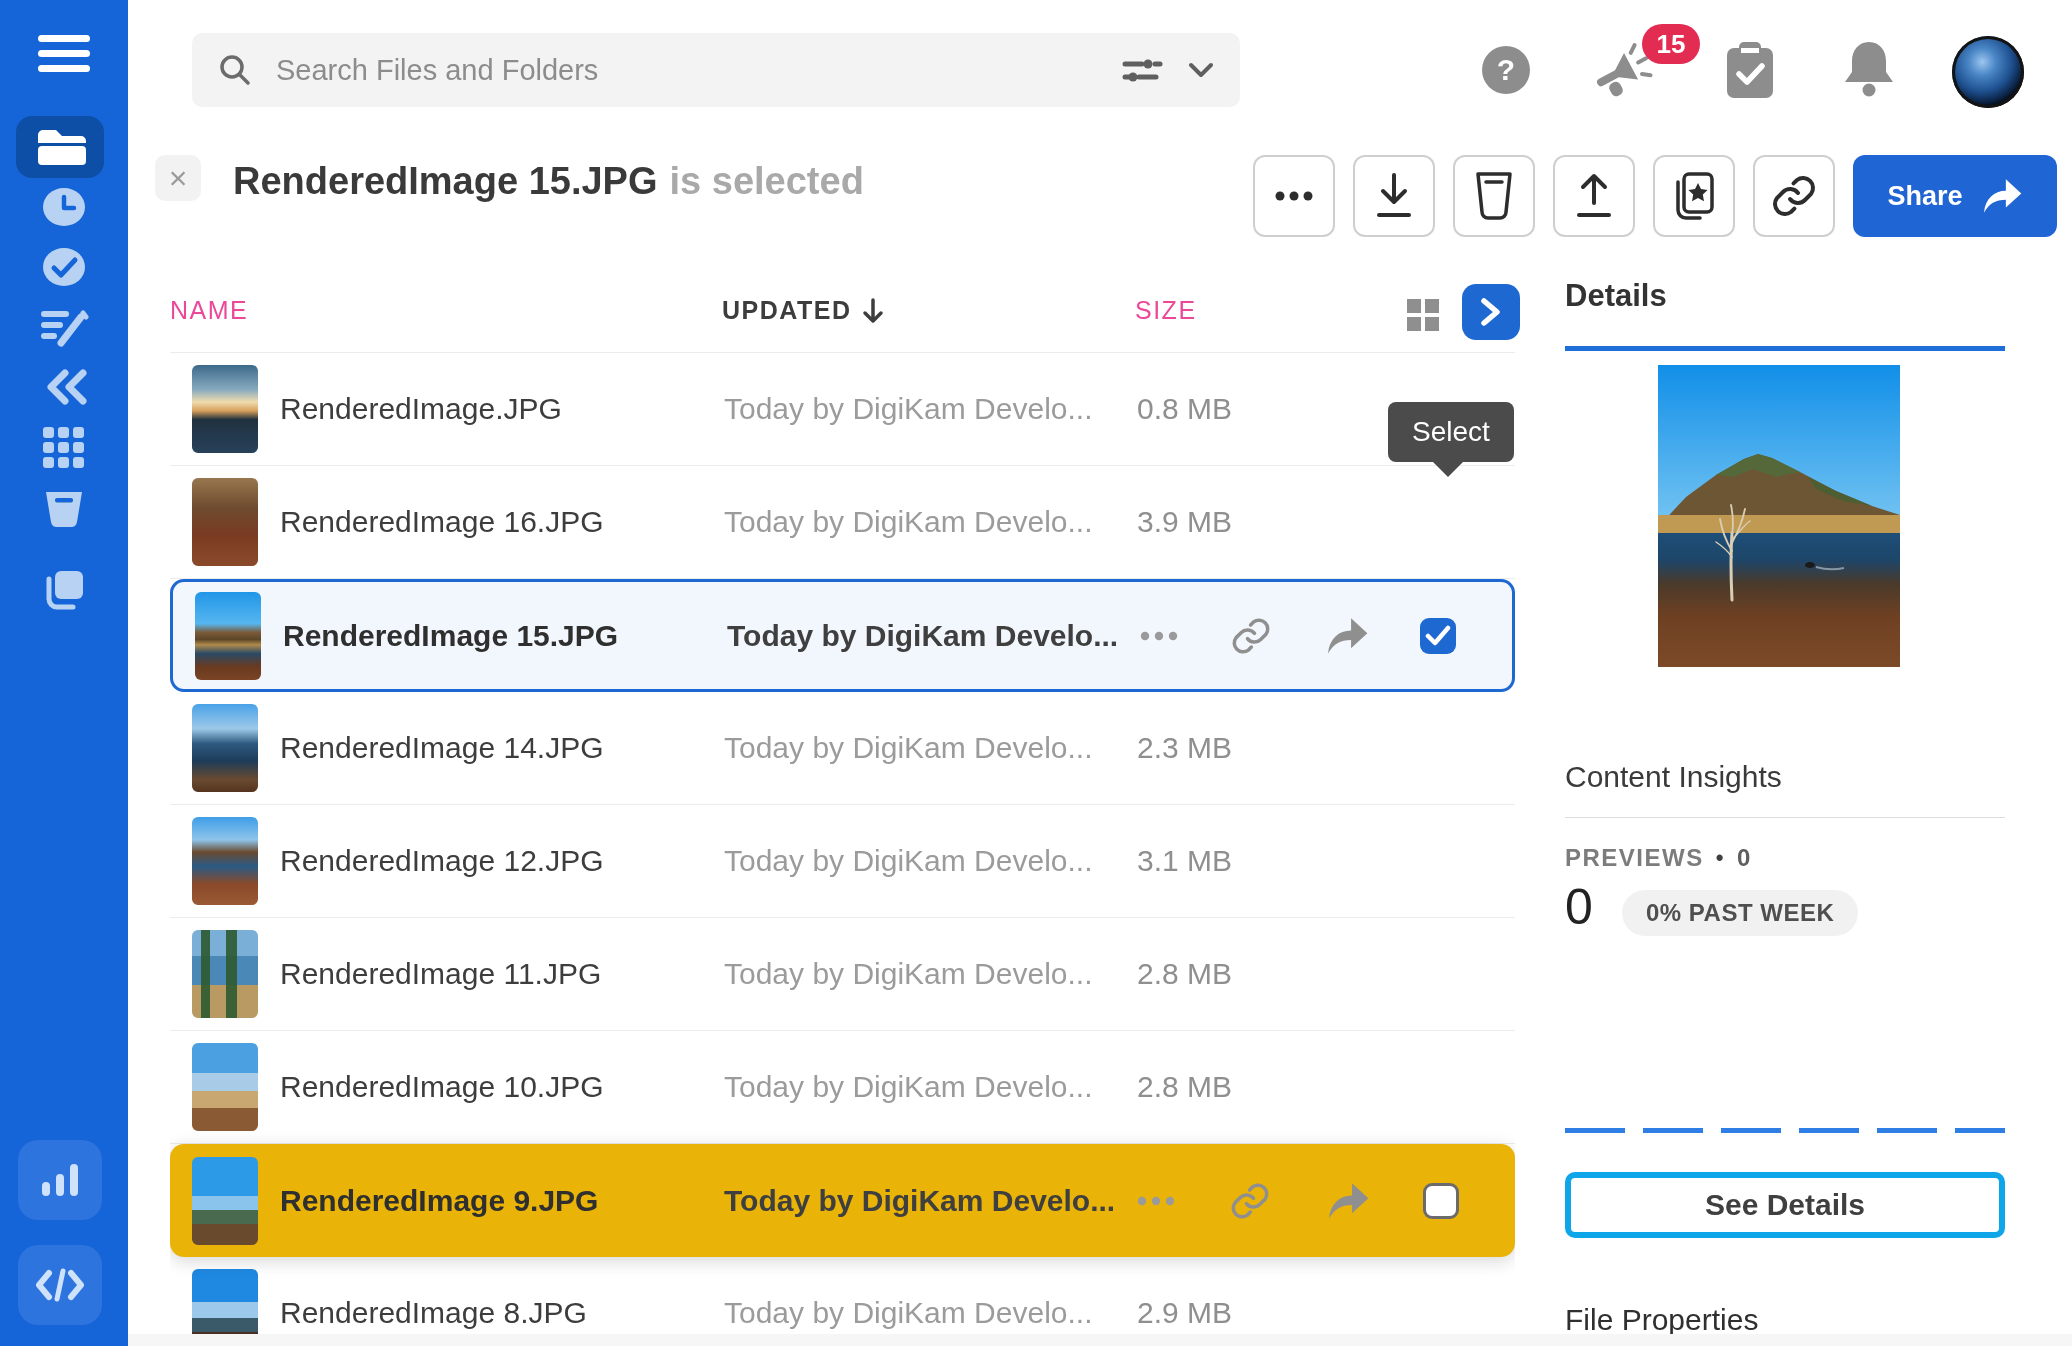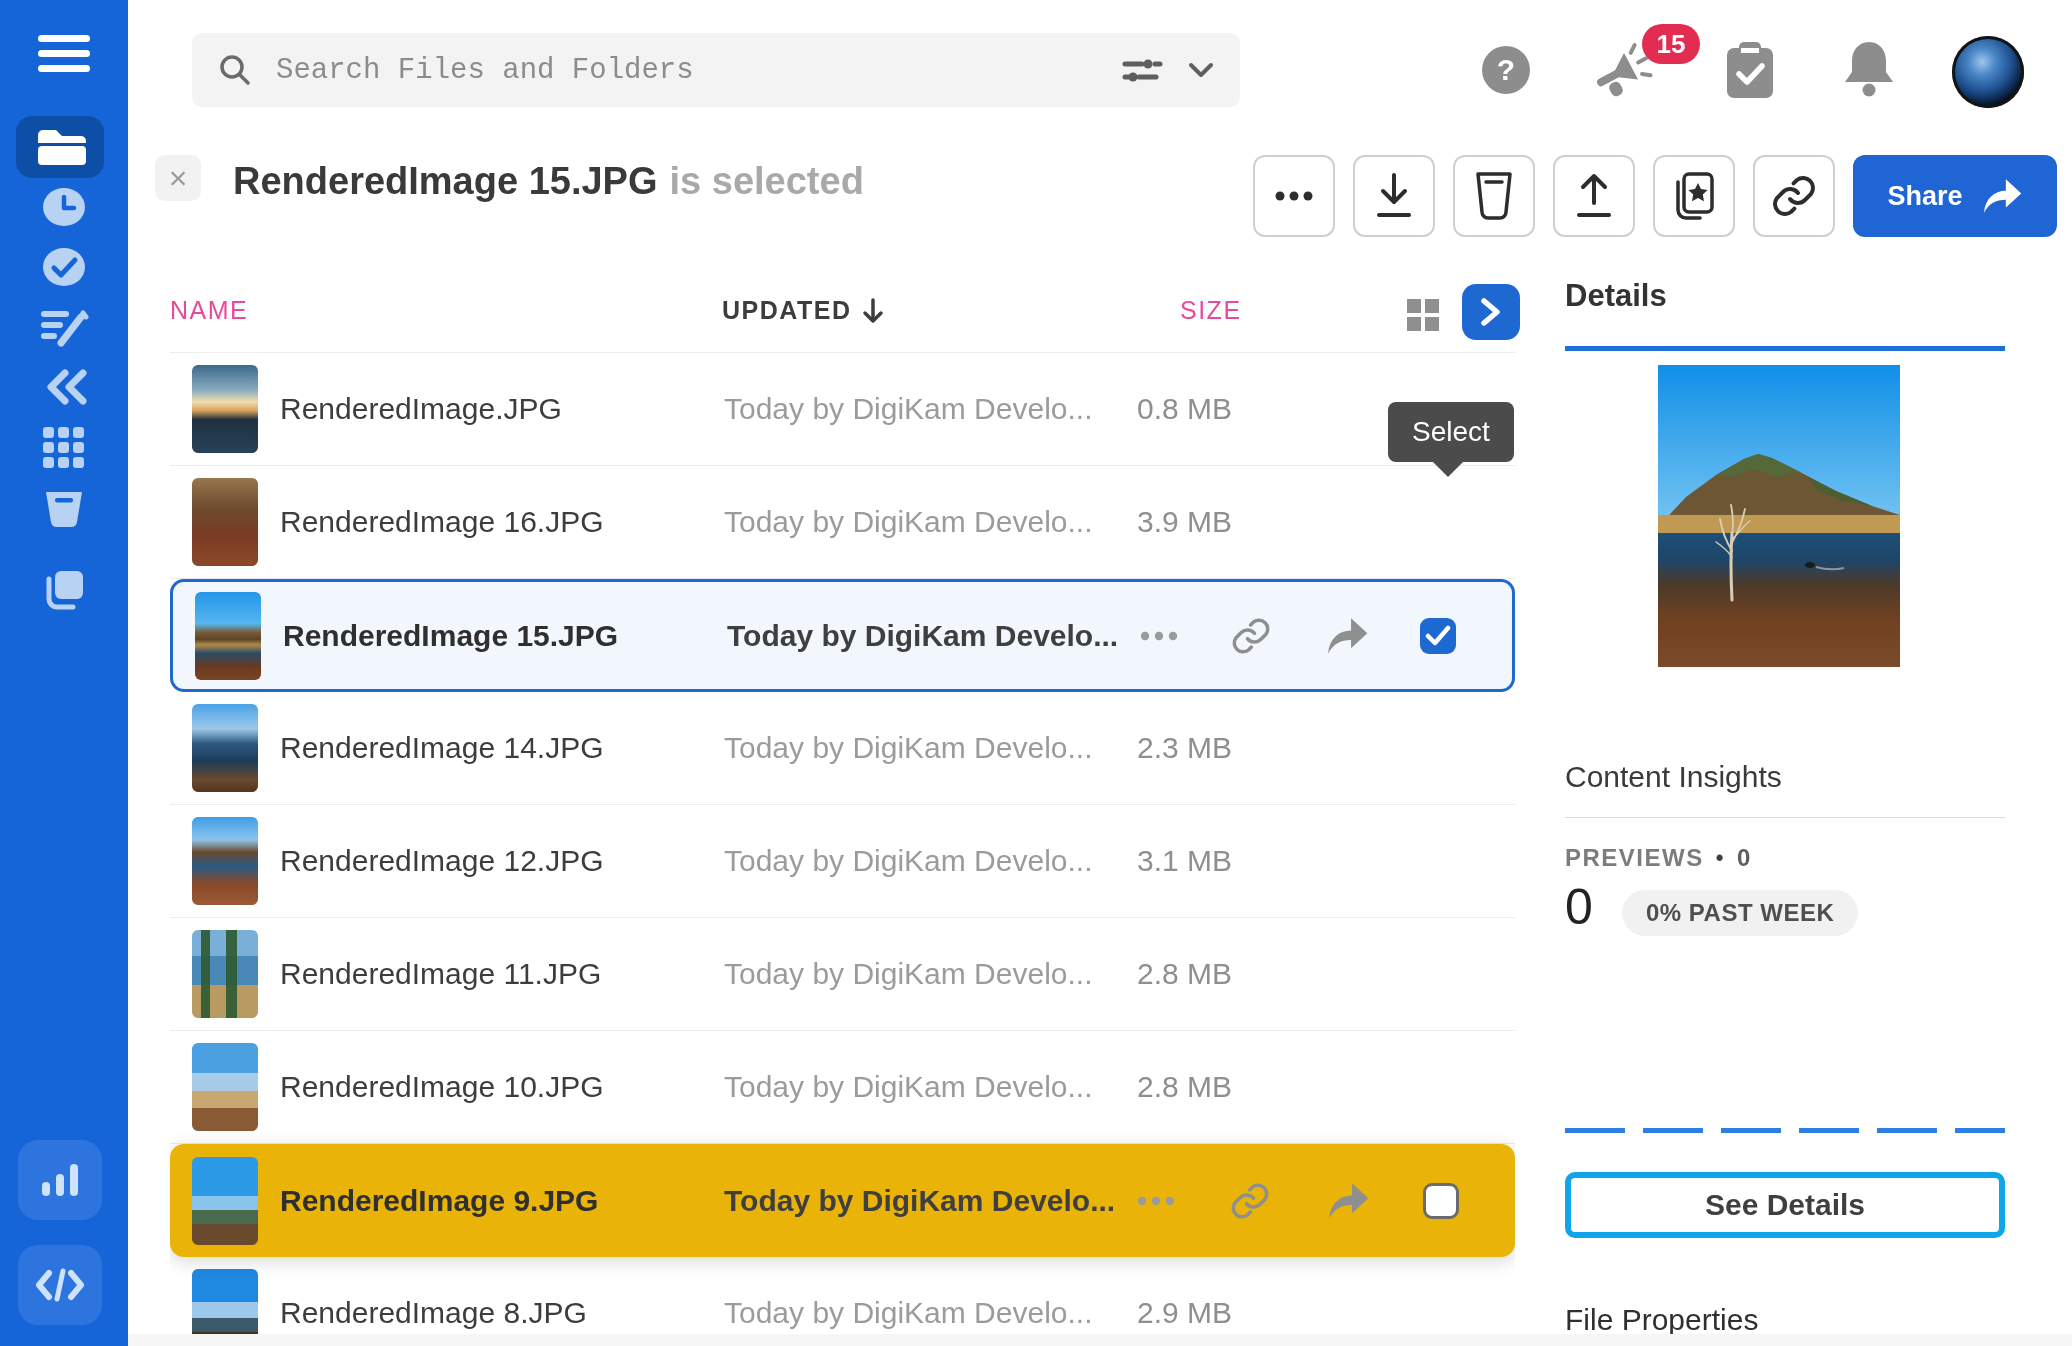--- a/index.html
+++ b/index.html
@@ -10,21 +10,21 @@
   .sidebar{position:absolute;left:0;top:0;width:128px;height:1346px;background:#1565d8;}
   .side-item{position:absolute;left:0;width:128px;height:64px;display:flex;align-items:center;justify-content:center;}
   .side-active{position:absolute;left:16px;top:116px;width:88px;height:62px;background:#0d4fa6;border-radius:16px;
                display:flex;align-items:center;justify-content:center;}
   .side-btn{position:absolute;left:18px;width:84px;height:80px;background:#2e74de;border-radius:20px;
             display:flex;align-items:center;justify-content:center;}
 
   
   .search{position:absolute;left:192px;top:33px;width:1048px;height:74px;background:#f3f3f3;border-radius:10px;
           display:flex;align-items:center;padding:0 26px;box-sizing:border-box;}
-  .search input{flex:1;border:none;background:transparent;outline:none;font-family:Liberation Mono, monospace;
+  .search input{flex:1;border:none;background:transparent;outline:none;font-family:Liberation Sans, sans-serif;
                 font-size:29px;color:#555;margin-left:22px;}
   .search input::placeholder{color:#8c8c8c;}
   .top-icon{position:absolute;display:flex;align-items:center;justify-content:center;}
   .help-circle{width:48px;height:48px;border-radius:50%;background:#8d8d8d;color:#fff;
                font-size:30px;font-weight:bold;display:flex;align-items:center;justify-content:center;}
   .badge{position:absolute;left:1642px;top:24px;min-width:34px;height:40px;padding:0 12px;background:#e22c52;
          border-radius:20px;color:#fff;font-size:26px;font-weight:bold;display:flex;align-items:center;justify-content:center;z-index:5;}
   .avatar{position:absolute;left:1952px;top:36px;width:72px;height:72px;border-radius:50%;
           background:radial-gradient(circle at 42% 36%, #9cc6ef 0%, #4a86c6 22%, #1d4f8e 48%, #0a1f3d 66%, #000 76%, #2a2a2a 88%, #111 100%);
           box-shadow:0 0 0 3px #141414 inset;}
@@ -316,21 +316,21 @@
   <div class="col-head" style="left:170px;">NAME</div>
   <div class="col-head sorted" style="left:722px;">
     <span>UPDATED</span>
     <svg width="24" height="28" viewBox="0 0 24 28">
         <g stroke="#3d3d3d" stroke-width="3.5" fill="none" stroke-linecap="round" stroke-linejoin="round">
           <path d="M12 3 v20"></path>
           <path d="M4 16 L12 24 L20 16"></path>
         </g>
       </svg>
   </div>
-  <div class="col-head" style="left:1180px;">SIZE</div>
+  <div class="col-head" style="left:1135px;">SIZE</div>
 
   <div class="grid-toggle">
     <svg width="36" height="36" viewBox="0 0 36 36">
         <g fill="#8f8f8f">
           <rect x="2" y="2" width="14" height="14"></rect>
           <rect x="20" y="2" width="14" height="14"></rect>
           <rect x="2" y="20" width="14" height="14"></rect>
           <rect x="20" y="20" width="14" height="14"></rect>
         </g>
       </svg>

